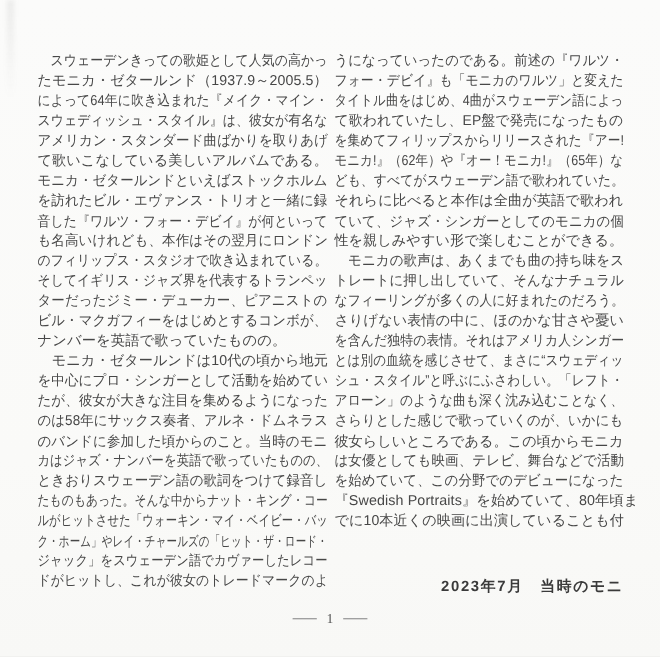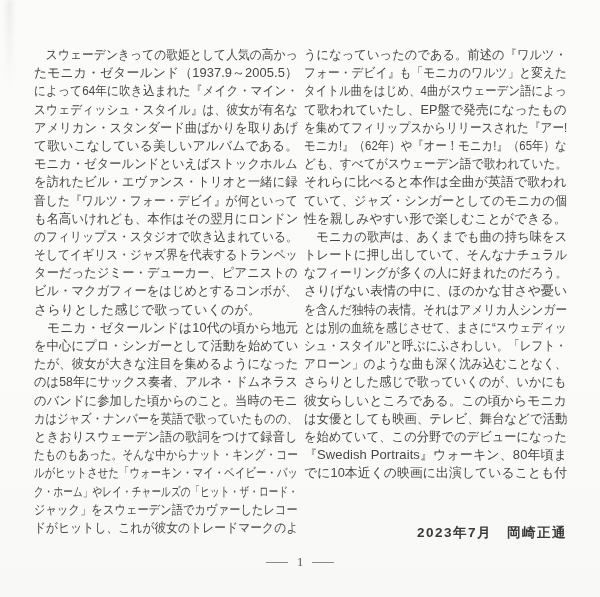--- a/index.html
+++ b/index.html
@@ -90,21 +90,21 @@
       <div class="line" style="transform-origin: left center; transform: scaleX(0.942857);">アメリカン・スタンダード曲ばかりを取りあげ</div>
       <div class="line" style="transform-origin: left center; transform: scaleX(0.988764);">て歌いこなしている美しいアルバムである。</div>
       <div class="line" style="transform-origin: left center; transform: scaleX(0.939502);">モニカ・ゼタールンドといえばストックホルム</div>
       <div class="line" style="transform-origin: left center; transform: scaleX(0.942857);">を訪れたビル・エヴァンス・トリオと一緒に録</div>
       <div class="line" style="transform-origin: left center; transform: scaleX(0.901024);">音した『ワルツ・フォー・デビイ』が何といって</div>
       <div class="line" style="transform-origin: left center; transform: scaleX(0.946237);">も名高いけれども、本作はその翌月にロンドン</div>
       <div class="line" style="transform-origin: left center; transform: scaleX(0.897959);">のフィリップス・スタジオで吹き込まれている。</div>
       <div class="line" style="transform-origin: left center; transform: scaleX(0.897959);">そしてイギリス・ジャズ界を代表するトランペッ</div>
       <div class="line" style="transform-origin: left center; transform: scaleX(0.942857);">ターだったジミー・デューカー、ピアニストの</div>
       <div class="line" style="transform-origin: left center; transform: scaleX(0.939502);">ビル・マクガフィーをはじめとするコンボが、</div>
-      <div class="line">さらりとした感じで歌っていくのが。</div>
+      <div class="line">ナンバーを英語で歌っていたものの。</div>
       <div class="line" style="transform-origin: left center; transform: scaleX(0.988764);">　モニカ・ゼタールンドは10代の頃から地元</div>
       <div class="line" style="transform-origin: left center; transform: scaleX(0.946237);">を中心にプロ・シンガーとして活動を始めてい</div>
       <div class="line" style="transform-origin: left center; transform: scaleX(0.946237);">たが、彼女が大きな注目を集めるようになった</div>
       <div class="line" style="transform-origin: left center; transform: scaleX(0.939502);">のは58年にサックス奏者、アルネ・ドムネラス</div>
       <div class="line" style="transform-origin: left center; transform: scaleX(0.942857);">のバンドに参加した頃からのこと。当時のモニ</div>
       <div class="line" style="transform-origin: left center; transform: scaleX(0.862745);">カはジャズ・ナンバーを英語で歌っていたものの、</div>
       <div class="line" style="transform-origin: left center; transform: scaleX(0.942857);">ときおりスウェーデン語の歌詞をつけて録音し</div>
       <div class="line" style="transform-origin: left center; transform: scaleX(0.825);">たものもあった。そんな中からナット・キング・コー</div>
       <div class="line" style="transform-origin: left center; transform: scaleX(0.792793);">ルがヒットさせた「ウォーキン・マイ・ベイビー・バッ</div>
       <div class="line" style="transform-origin: left center; transform: scaleX(0.735376);">ク・ホーム」やレイ・チャールズの「ヒット・ザ・ロード・</div>
@@ -128,24 +128,24 @@
       <div class="line" style="transform-origin: left center; transform: scaleX(0.897611);">なフィーリングが多くの人に好まれたのだろう。</div>
       <div class="line" style="transform-origin: left center; transform: scaleX(0.988722);">さりげない表情の中に、ほのかな甘さや憂い</div>
       <div class="line" style="transform-origin: left center; transform: scaleX(0.900685);">を含んだ独特の表情。それはアメリカ人シンガー</div>
       <div class="line" style="transform-origin: left center; transform: scaleX(0.88255);">とは別の血統を感じさせて、まさに“スウェディッ</div>
       <div class="line" style="transform-origin: left center; transform: scaleX(0.88255);">シュ・スタイル”と呼ぶにふさわしい。「レフト・</div>
       <div class="line" style="transform-origin: left center; transform: scaleX(0.897611);">アローン」のような曲も深く沈み込むことなく、</div>
       <div class="line" style="transform-origin: left center; transform: scaleX(0.935943);">さらりとした感じで歌っていくのが、いかにも</div>
       <div class="line" style="transform-origin: left center; transform: scaleX(0.985019);">彼女らしいところである。この頃からモニカ</div>
       <div class="line" style="transform-origin: left center; transform: scaleX(0.946043);">は女優としても映画、テレビ、舞台などで活動</div>
       <div class="line" style="transform-origin: left center; transform: scaleX(0.939286);">を始めていて、この分野でのデビューになった</div>
-      <div class="line">『Swedish Portraits』ウォーキン、80年頃ま</div>
+      <div class="line">『Swedish Portraits』を始めていて、80年頃ま</div>
       <div class="line" style="transform-origin: left center; transform: scaleX(0.985019);">でに10本近くの映画に出演していることも付</div>
     </div>
 
-  <div class="signature">2023年7月　岡崎正通</div>
+  <div class="signature">2023年7月　当時のモニ</div>
 
   <div class="page-number">
     <span class="dash"></span>
     <span class="num">1</span>
     <span class="dash"></span>
   </div>
 </div>
 
 </body></html>

